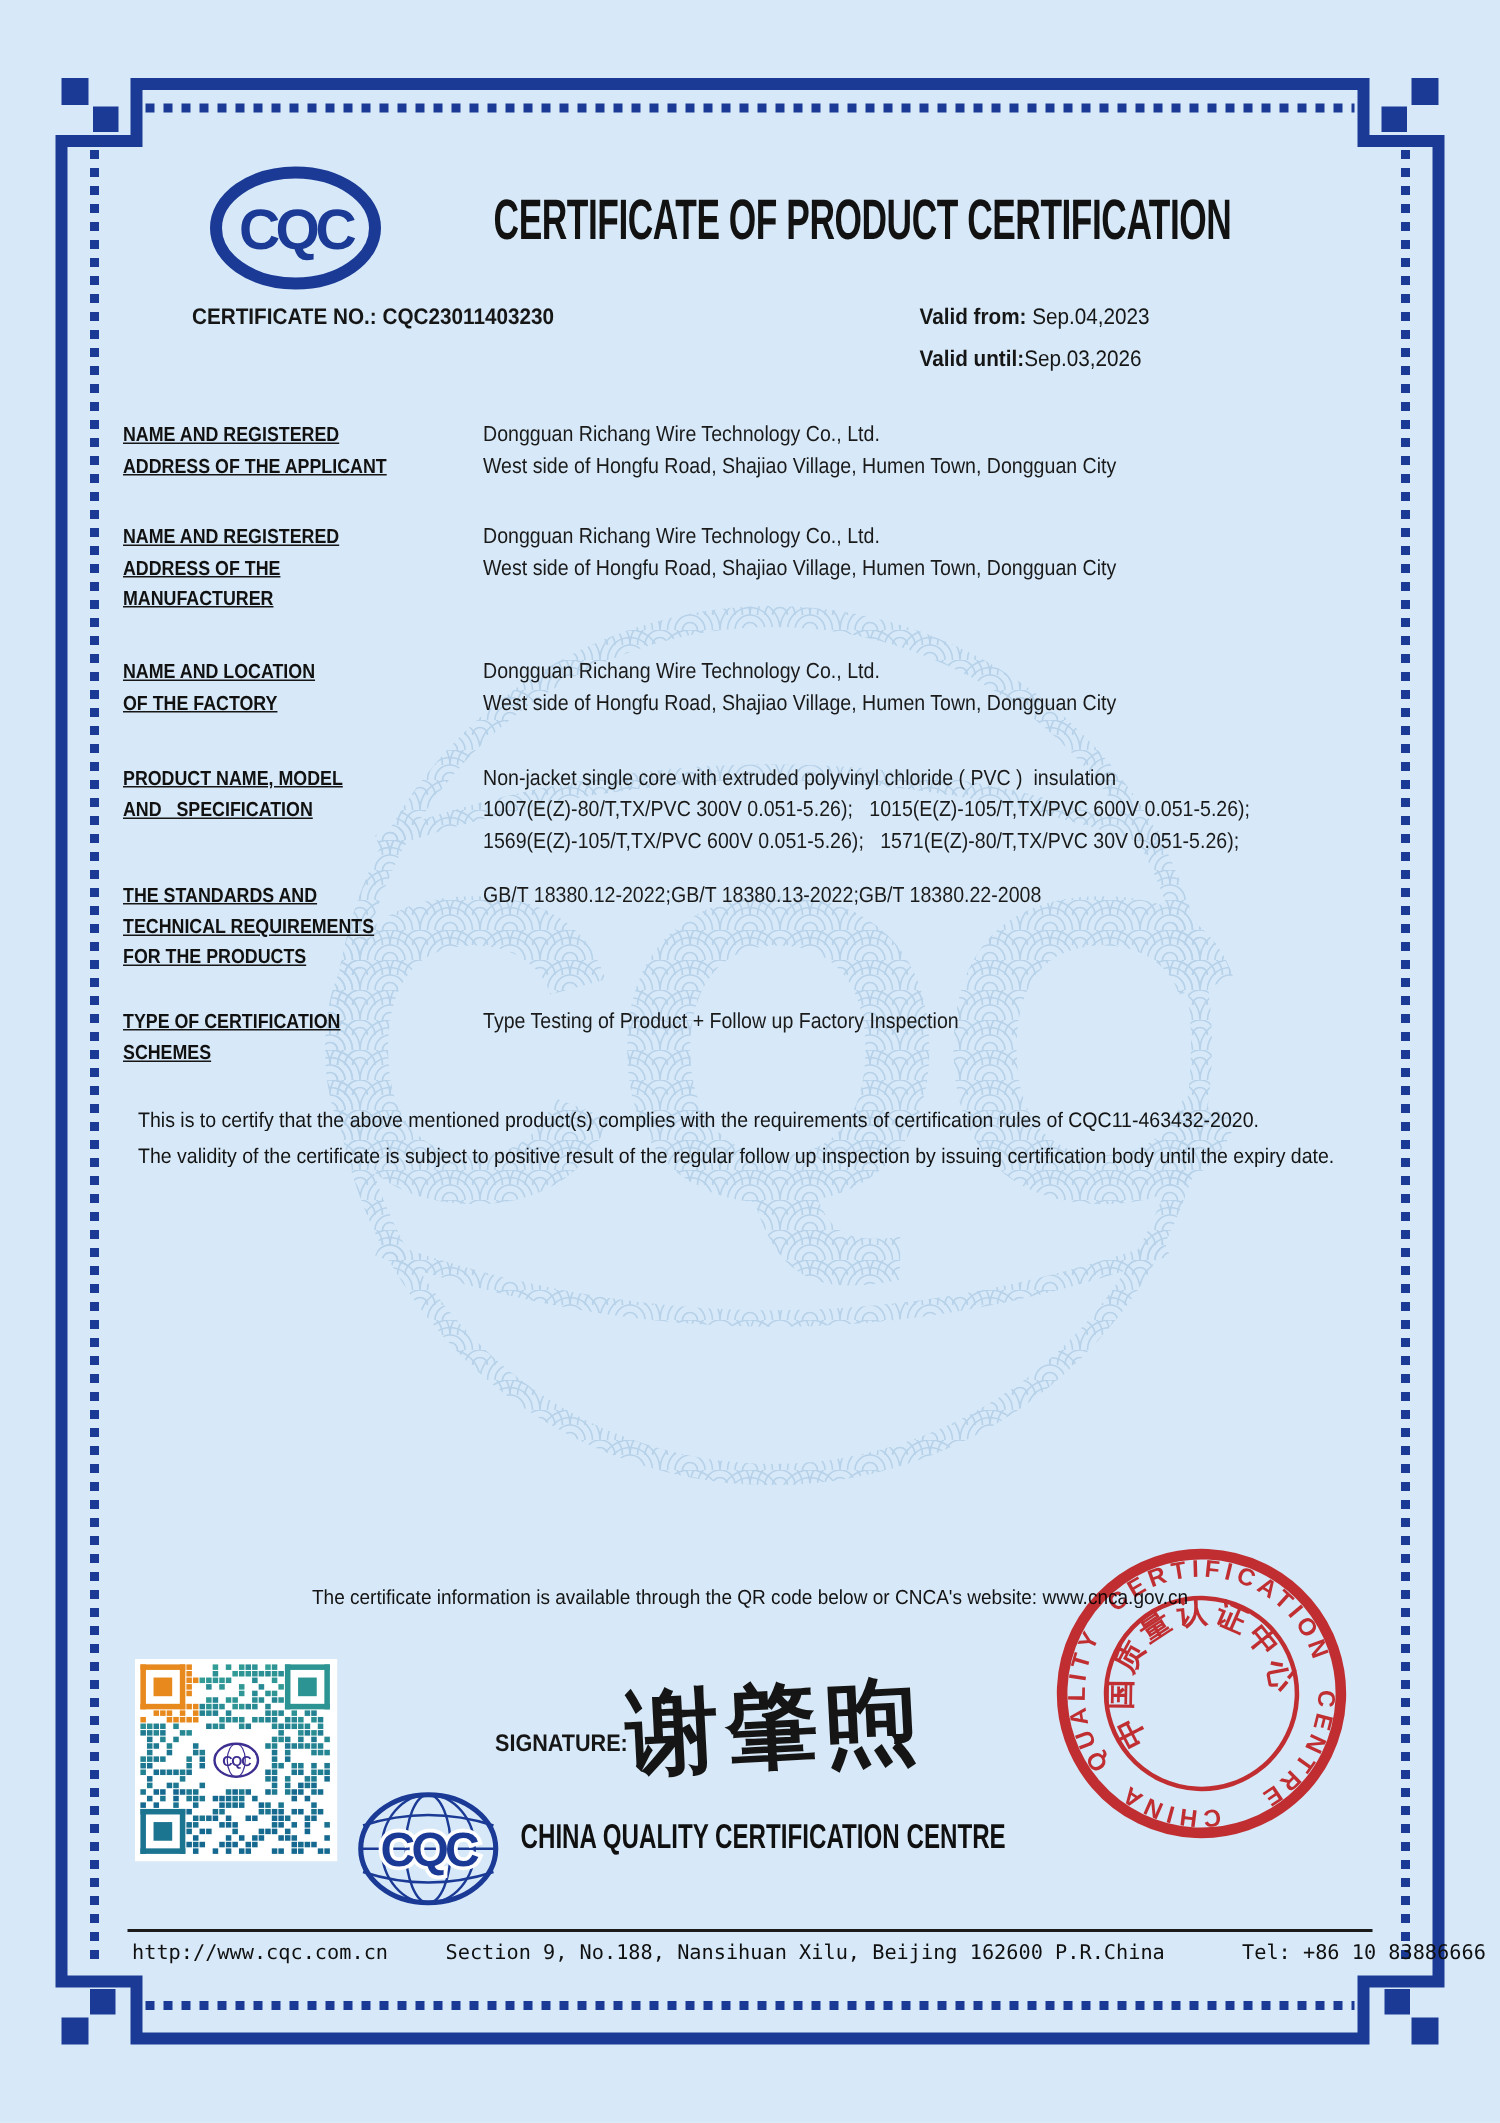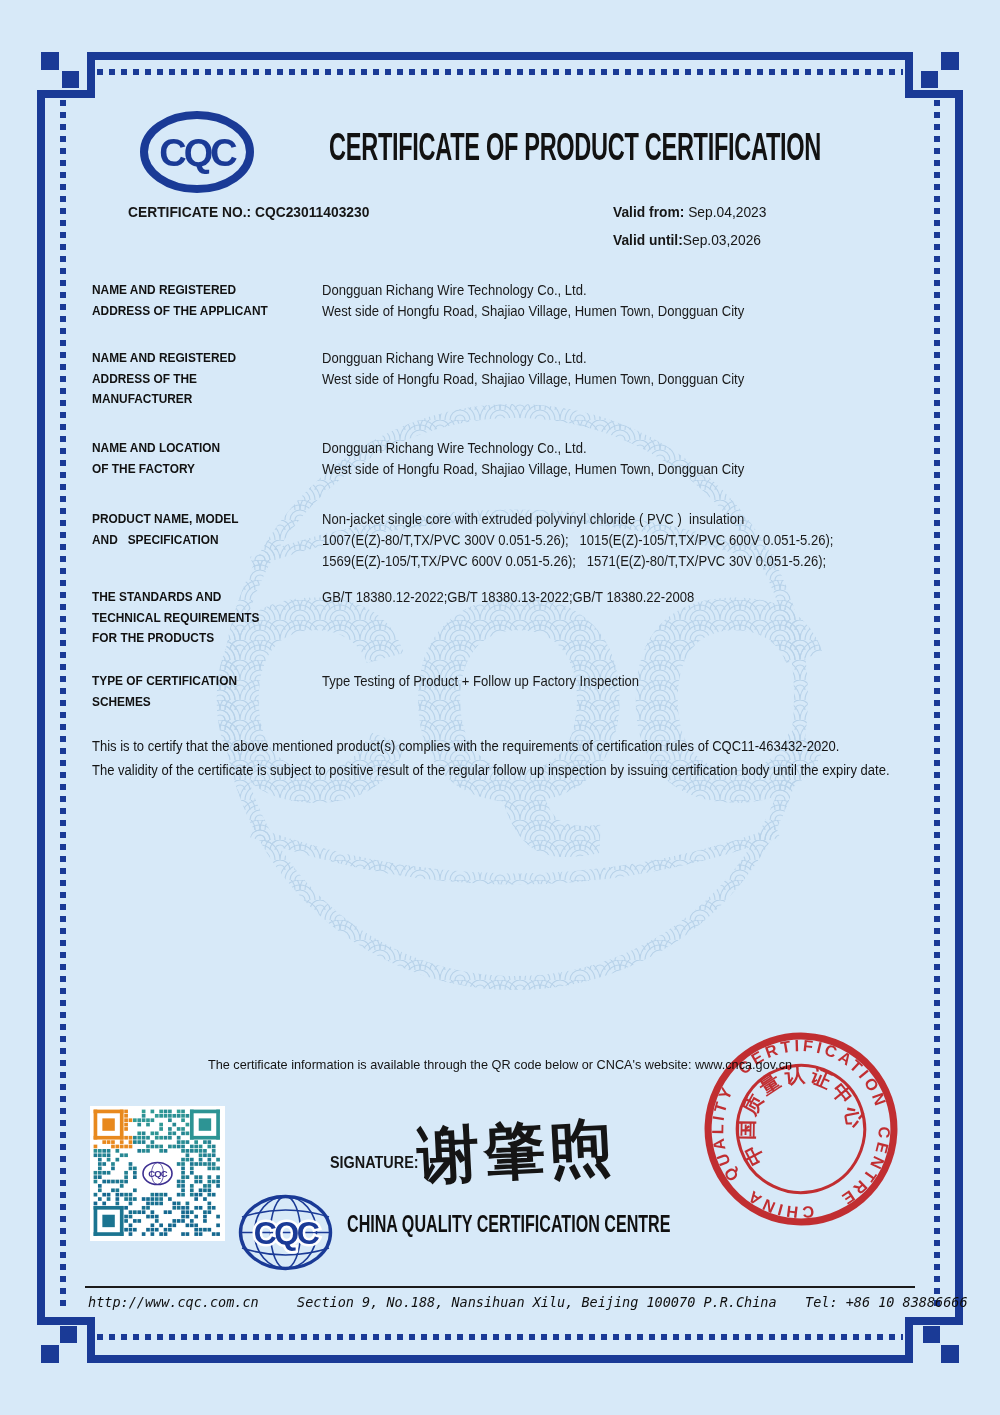--- a/index.html
+++ b/index.html
@@ -15,21 +15,21 @@
   .toplogo{left:138px;top:110px;width:118px;height:84px;}
   .title{left:95px;top:126px;width:960px;text-align:center;font-weight:bold;font-size:38px;
          letter-spacing:-0.5px;transform:scaleX(0.62);transform-origin:center;color:#121212;white-space:nowrap;}
   .certno{left:128px;top:203px;font-size:15px;font-weight:bold;transform:scaleX(0.92);transform-origin:left;white-space:pre;}
   .validrow{left:613px;font-size:15px;transform:scaleX(0.92);transform-origin:left;white-space:pre;}
   .vlabel{font-weight:bold;}
   .vvalue{font-weight:normal;}
 
   
   .row{position:absolute;left:0;top:0;width:1000px;}
-  .lblcol{position:absolute;left:92px;width:225px;}
+  .lblcol{position:absolute;left:82px;width:225px;text-decoration:underline;}
   .valcol{position:absolute;left:322px;width:680px;}
   .lbl{font-size:13.5px;font-weight:bold;line-height:20.5px;white-space:pre;
        transform:scaleX(0.88);transform-origin:left;color:#111;}
   .val{font-size:14.5px;line-height:20.8px;white-space:pre;transform:scaleX(0.9);transform-origin:left;color:#1a1a1a;}
 
   .stmt{left:92px;width:860px;font-size:14px;transform:scaleX(0.93);transform-origin:left;white-space:pre;color:#141414;}
 
   .qrnote{left:90px;top:1057px;width:820px;text-align:center;font-size:13.5px;
           transform:scaleX(0.94);transform-origin:center;white-space:pre;color:#141414;}
   .qrbox{left:90px;top:1106px;width:135px;height:135px;}
@@ -42,24 +42,24 @@
   .issuer-name{left:347px;top:1211px;font-size:23px;font-weight:bold;transform:scaleX(0.70);
                transform-origin:left;white-space:nowrap;color:#101010;}
 
   .stamp{left:700px;top:1028px;width:202px;height:202px;z-index:5;mix-blend-mode:multiply;opacity:0.93;}
   .stampstroke{stroke:#e32222;fill:none;}
   .ringtext{fill:#e32222;font-family:"Liberation Sans",sans-serif;font-weight:bold;font-size:16px;
             letter-spacing:3.2px;word-spacing:9px;}
   .cntext{fill:#e32222;font-family:"DejaVu Sans",sans-serif;font-weight:bold;font-size:20px;letter-spacing:3px;}
 
   .footrule{left:85px;top:1286px;width:830px;height:2px;background:#1b1b1b;}
-  .foot{top:1294px;font-family:"DejaVu Sans Mono",monospace;font-size:13.5px;color:#101010;white-space:pre;font-style:italic;}
+  .foot{top:1294px;font-family:"DejaVu Sans Mono",monospace;font-size:13.5px;color:#101010;white-space:pre;}
   .foot-web{left:88px;}
   .foot-addr{left:297px;}
-  .foot-tel{left:757px;padding-left:48px;}
+  .foot-tel{left:780px;padding-left:48px;}
 
   .navy-text{fill:#1a3a96;font-family:"Liberation Sans",sans-serif;font-weight:bold;}
 </style>
 </head>
 <body>
 
 <div class="page">
 
   <svg class="layer wm" width="1000" height="1415" viewBox="0 0 1000 1415">
     <defs>
@@ -547,16 +547,16 @@
     <g transform="rotate(-19 100 100)">
       <circle cx="100" cy="100" r="92" class="stampstroke" stroke-width="7"></circle>
       <circle cx="100" cy="100" r="63" class="stampstroke" stroke-width="3"></circle>
       <text class="ringtext"><textPath href="#ringPath" startOffset="50%" text-anchor="middle">CHINA QUALITY CERTIFICATION CENTRE</textPath></text>
       <text class="cntext"><textPath href="#cnPath" startOffset="50%" text-anchor="middle">中国质量认证中心</textPath></text>
     </g>
   </svg>
 
   <div class="content footrule"></div>
   <div class="content foot foot-web">http://www.cqc.com.cn</div>
-  <div class="content foot foot-addr">Section 9, No.188, Nansihuan Xilu, Beijing 100070 P.R.China</div>
+  <div class="content foot foot-addr">Section 9, No.188, Nansihuan Xilu, Beijing 162600 P.R.China</div>
   <div class="content foot foot-tel">Tel: +86 10 83886666</div>
 
 </div>
 
 </body></html>

